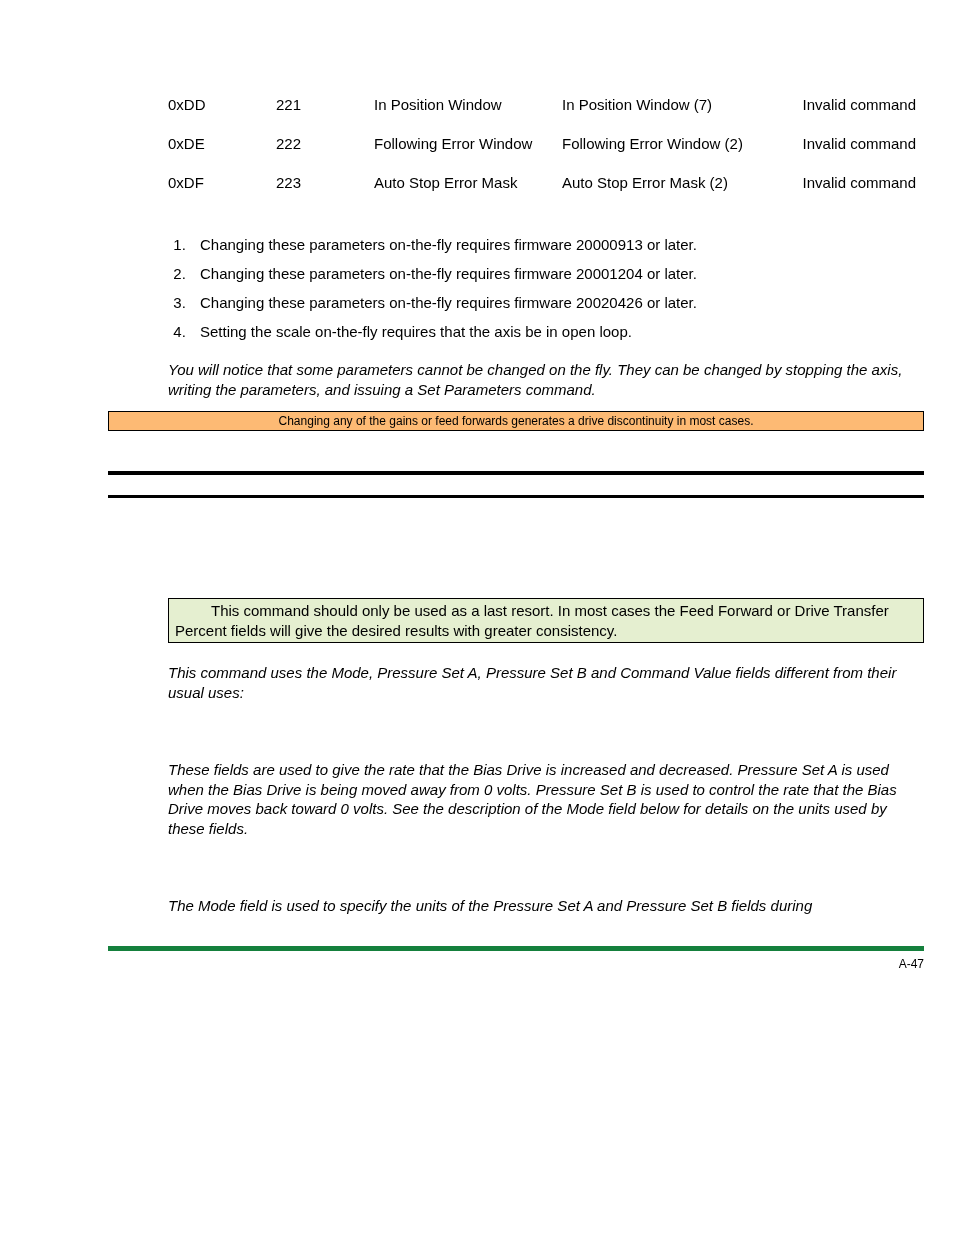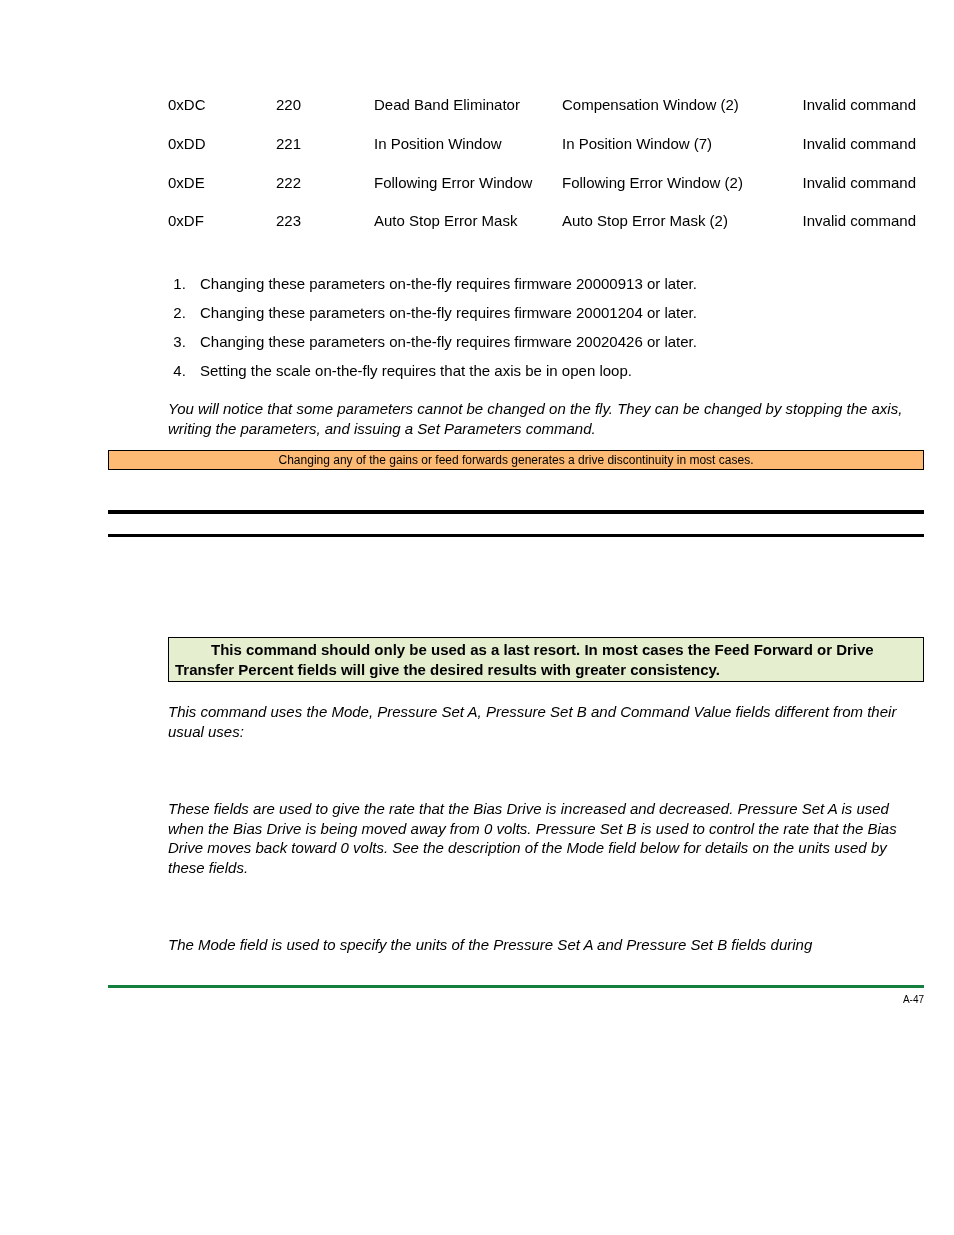--- a/index.html
+++ b/index.html
@@ -82,48 +82,40 @@
   }
   .green-box {
     background: #e5efd0;
     border: 1px solid #000;
     padding: 2px 6px;
     margin: 10px 0 14px 0;
     font-size: 15px;
     line-height: 1.3;
     text-align: left;
     text-indent: 36px;
-    font-weight: bold;
   }
   .footer {
-    border-top: 3px solid #15803d;
+    border-top: 5px solid #15803d;
     margin-top: 30px;
     padding-top: 6px;
     text-align: right;
-    font-size: 10px;
+    font-size: 12px;
     margin-left: -60px;
   }
   .gap { height: 26px; }
 </style>
 </head>
 <body>
 
 <div class="page">
 
   <div class="content">
 
     <table class="param">
       <tbody>
-          <tr>
-        <td class="col-hex">0xDC</td>
-        <td class="col-dec">220</td>
-        <td class="col-name1">Dead Band Eliminator</td>
-        <td class="col-name2">Compensation Window (2)</td>
-        <td class="col-status">Invalid command</td>
-      </tr>
       <tr>
         <td class="col-hex">0xDD</td>
         <td class="col-dec">221</td>
         <td class="col-name1">In Position Window</td>
         <td class="col-name2">In Position Window (7)</td>
         <td class="col-status">Invalid command</td>
       </tr>
       <tr>
         <td class="col-hex">0xDE</td>
         <td class="col-dec">222</td>

